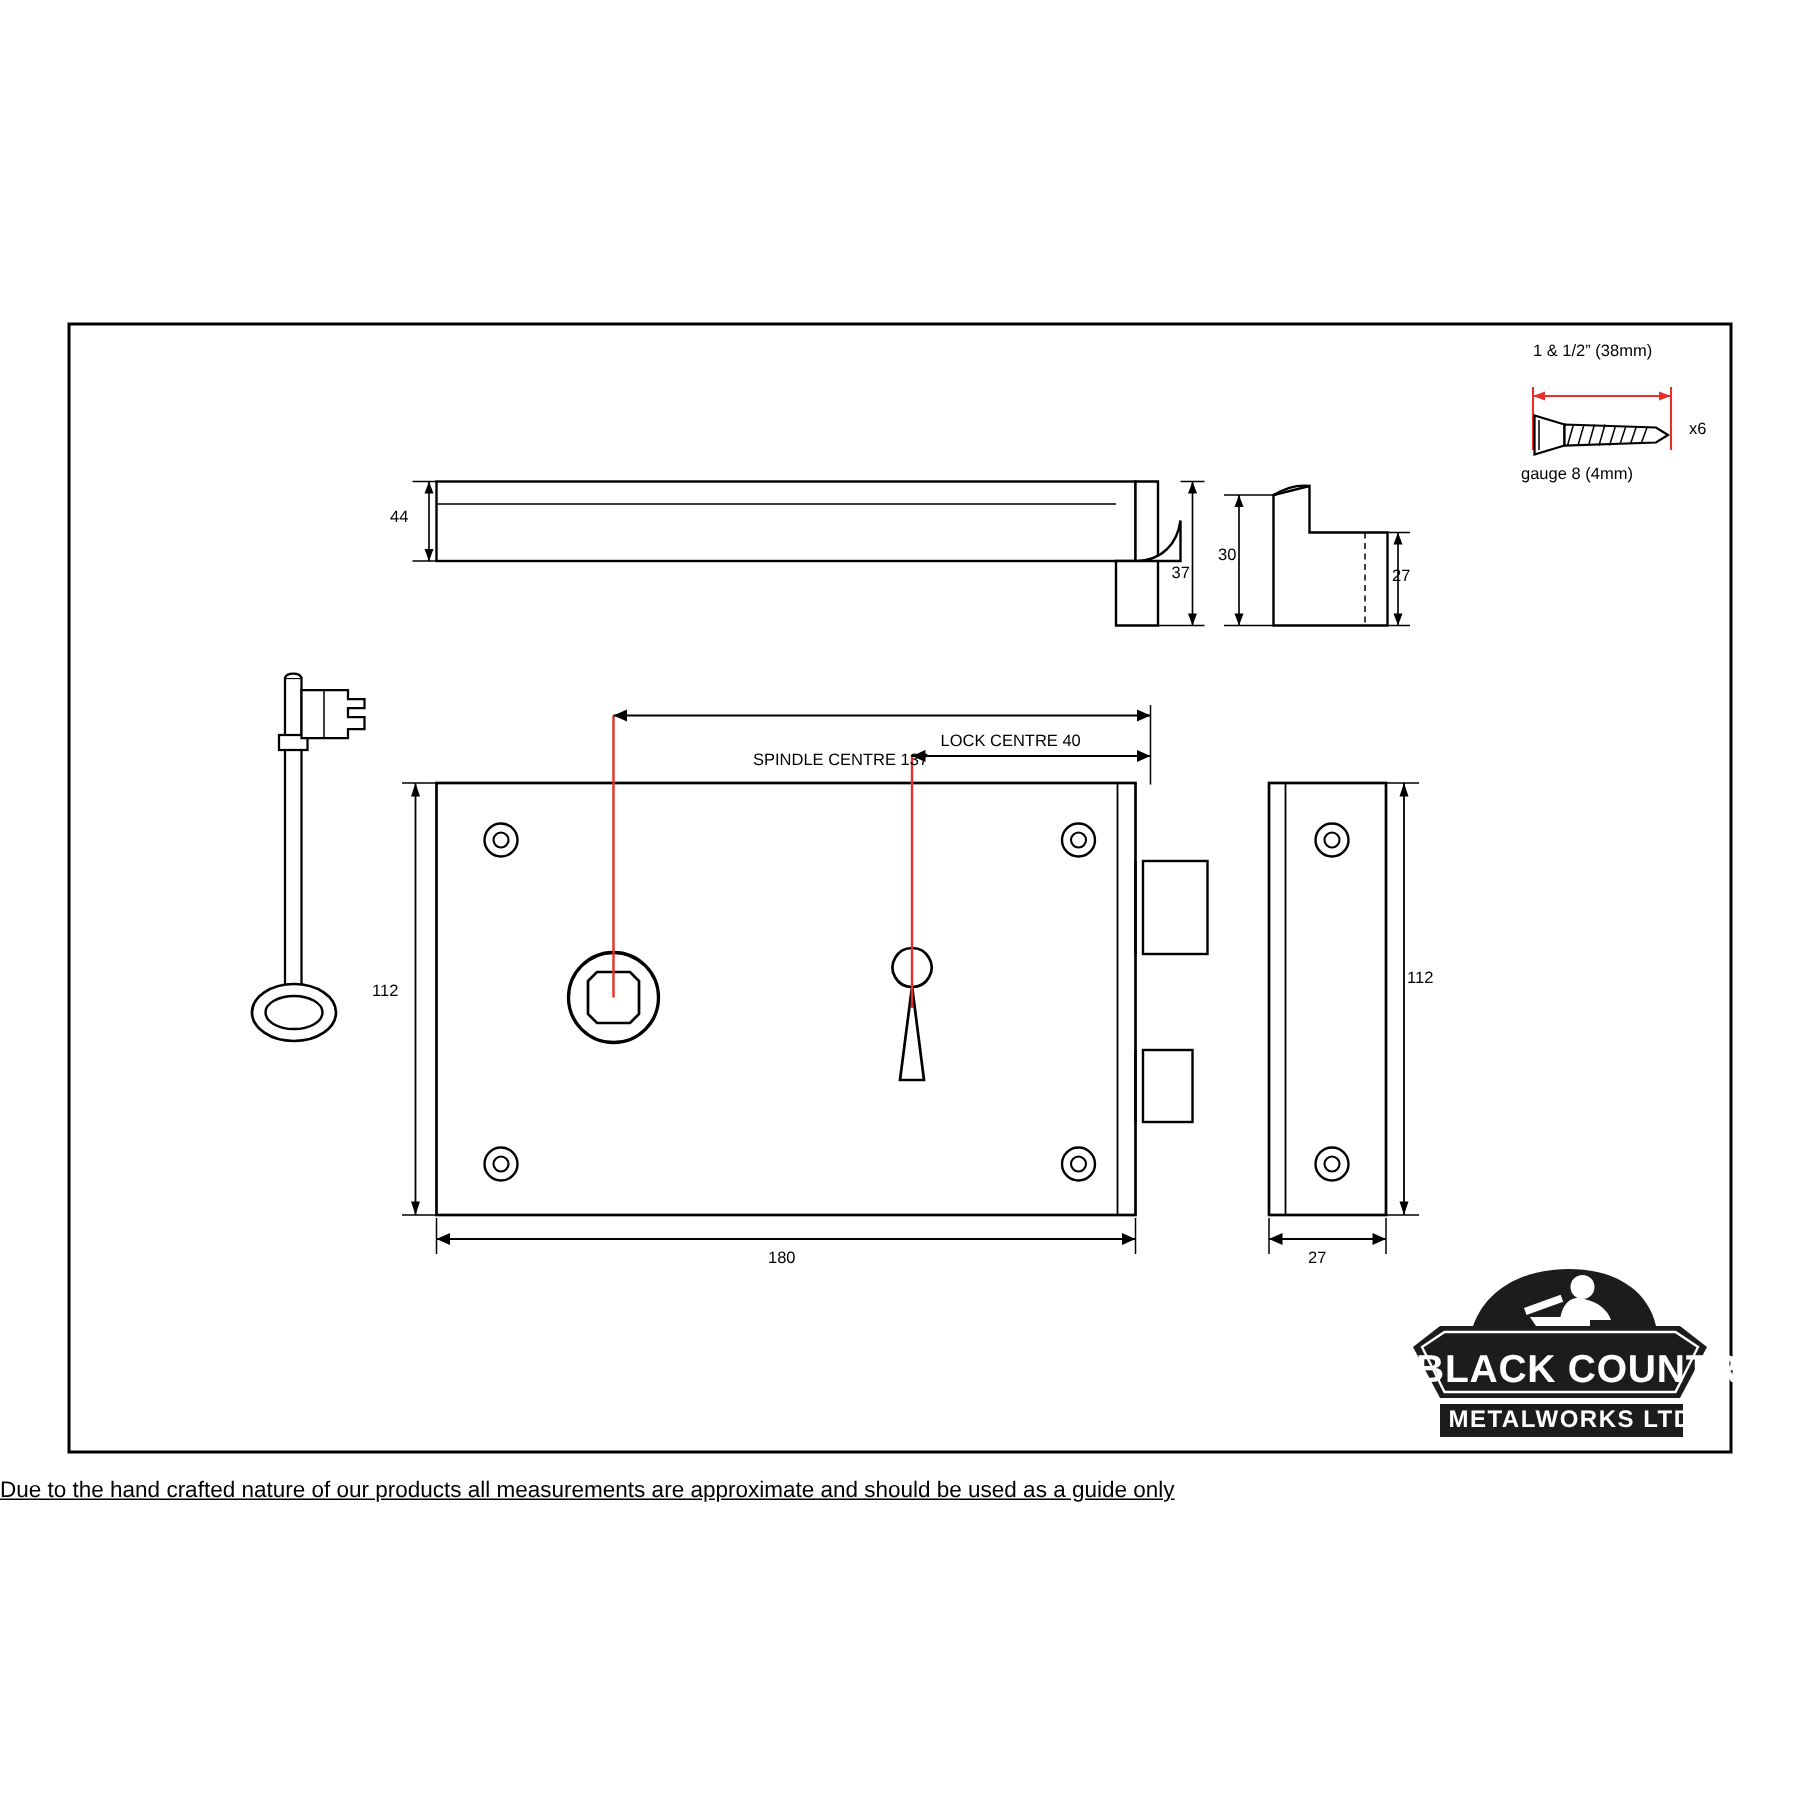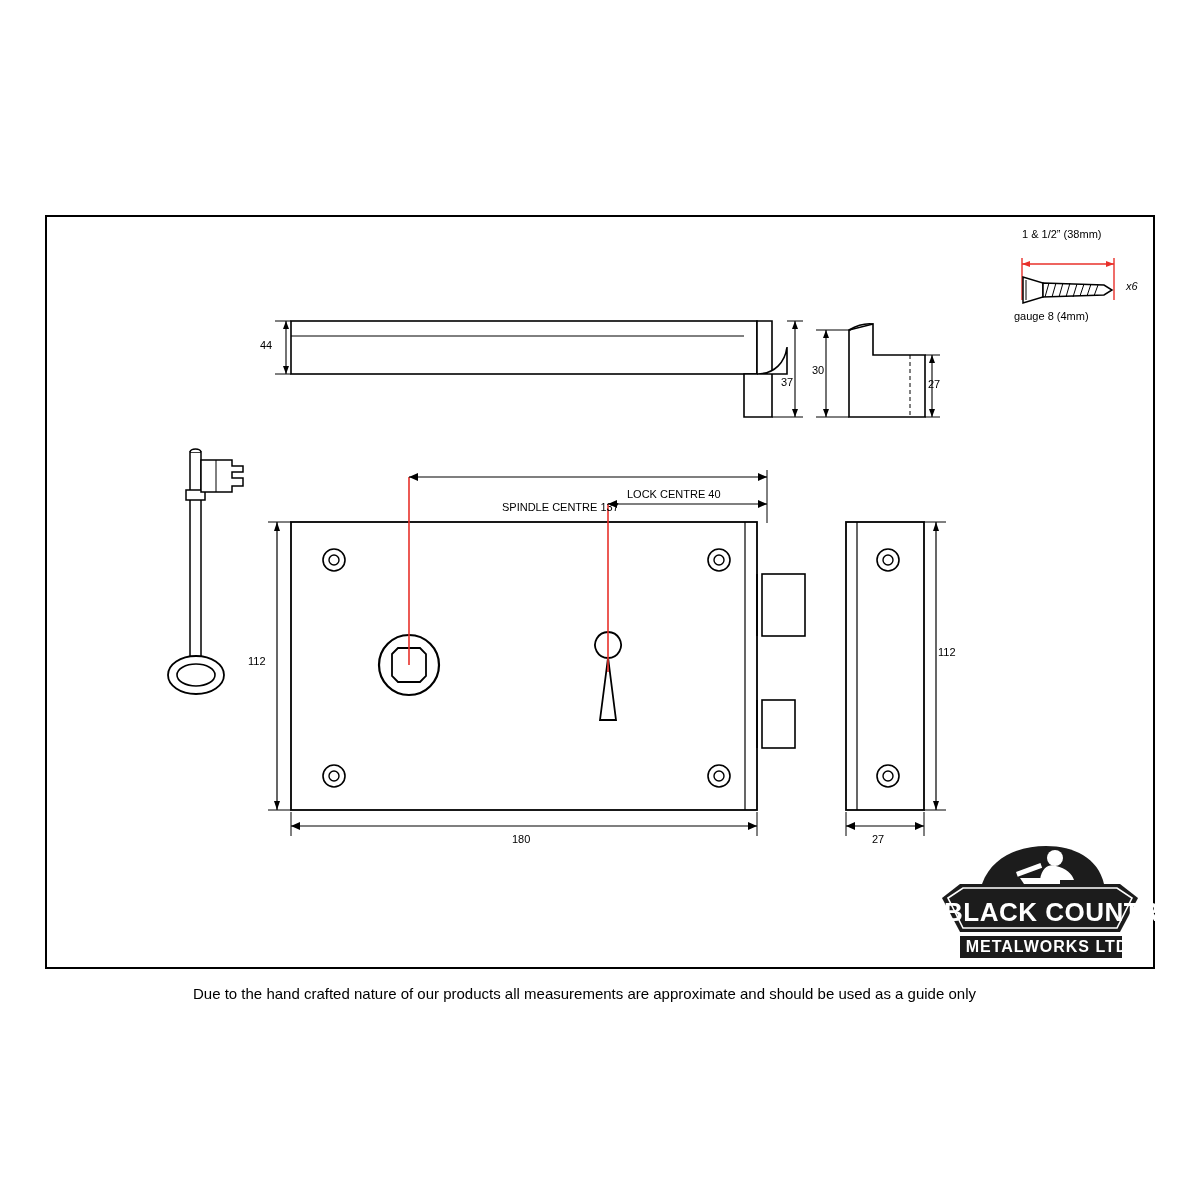--- a/index.html
+++ b/index.html
@@ -7,22 +7,22 @@
     width:1200px;height:1200px;background:#ffffff;
     font-family:"Liberation Sans", sans-serif;
     color:#000;
     position:relative;
     overflow:hidden;
   }
   #sheet{position:absolute;left:0;top:0;width:1200px;height:1200px;}
   .lbl{position:absolute;font-size:11px;color:#000;white-space:nowrap;}
   .lbl-b{font-weight:bold;}
   .footer{
-    position:absolute;left:0;top:985px;width:976px;text-align:right;
-    font-size:15px;color:#000;
+    position:absolute;left:0;top:985px;width:976px;text-align:left;
+    font-size:15px;color:#000;text-decoration:underline;
   }
 </style>
 </head>
 <body>
 
 <svg id="sheet" viewBox="0 0 1200 1200" xmlns="http://www.w3.org/2000/svg">
 
   <rect x="46" y="216" width="1108" height="752" fill="#ffffff" stroke="#000" stroke-width="2"></rect>
 
   <g>
@@ -194,21 +194,21 @@
       <rect x="1026" y="880" width="34" height="4"></rect>
     </g>
 
     <path d="M1020,878 L1042,878 L1038,884 L1024,884 Z" fill="#ffffff"></path>
 
     <rect x="960" y="936" width="162" height="22" fill="#1c1c1c"></rect>
   </g>
 </svg>
 
 <div class="lbl" style="left:1022px;top:228px;">1 &amp; 1/2” (38mm)</div>
-<div class="lbl" style="left:1126px;top:280px;font-style:italic;">x6</div>
+<div class="lbl" style="left:1126px;top:280px;">x6</div>
 <div class="lbl" style="left:1014px;top:310px;">gauge 8 (4mm)</div>
 
 <div class="lbl" style="left:260px;top:339px;">44</div>
 <div class="lbl" style="left:781px;top:376px;">37</div>
 <div class="lbl" style="left:812px;top:364px;">30</div>
 <div class="lbl" style="left:928px;top:378px;">27</div>
 
 <div class="lbl" style="left:502px;top:453px;margin-top:48px;">SPINDLE CENTRE 137</div>
 <div class="lbl" style="left:627px;top:488px;">LOCK CENTRE 40</div>
 

